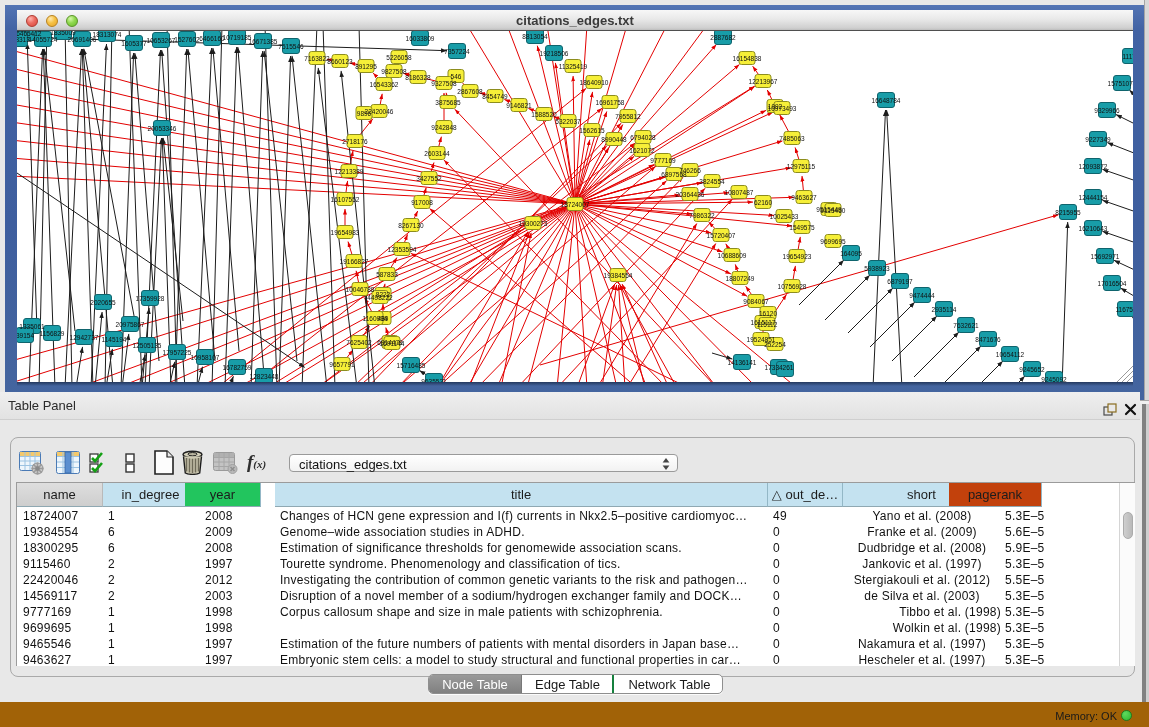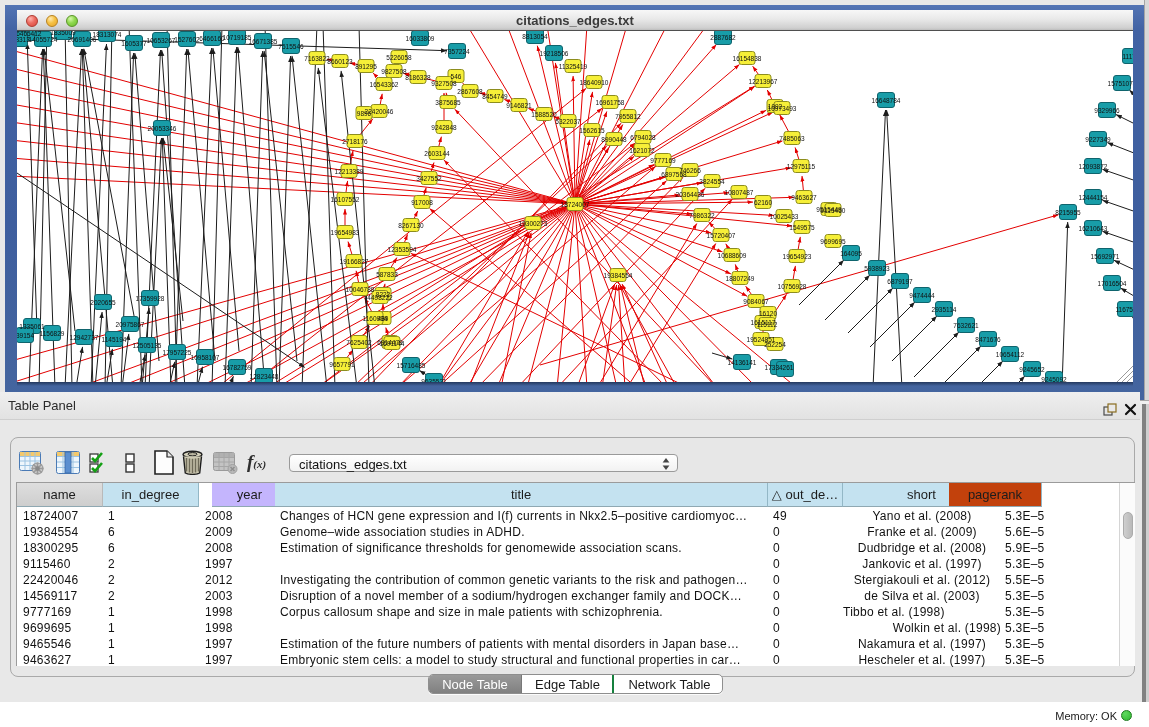--- a/index.html
+++ b/index.html
@@ -44,21 +44,21 @@
   background:linear-gradient(90deg,#cfcfcf,#b9b9b9);border:1px solid #ababab}
 
 #segs{left:428px;top:674px;width:295px;height:20px;border:1px solid #8e8e8e;border-radius:5px;
   background:#fff;overflow:hidden;box-shadow:0 1px 0 rgba(255,255,255,.8)}
 #segs .s{position:absolute;top:0;height:20px;font-size:13px;text-align:center;line-height:19px;color:#1a1a1a}
 #seg1{left:0;width:93px;background:linear-gradient(180deg,#9a9a9a,#7d7d7d);color:#fff !important;
   border-right:1px solid #787878}
 #seg2{left:94px;width:91px;border-right:2px solid #15803d}
 #seg3{left:186px;width:109px}
 
-#mem{left:0;top:702px;width:1149px;height:25px;background:#ffffff}
+#mem{left:0;top:702px;width:1149px;height:25px;background:#a16207}
 #mem .t{position:absolute;right:32px;top:8px;font-size:11px;color:#1a1a1a}
 #mem .dot{position:absolute;left:1121px;top:8px;width:11px;height:11px;border-radius:50%;
   background:radial-gradient(circle at 35% 30%,#5fd95f,#2eb82e);border:1px solid #1f7a1f}
 </style></head><body>
 <div id="app">
 
   <div id="frame" class="abs">
     <div id="titlebar" class="abs">
       <div class="tl" style="left:9px;background:radial-gradient(circle at 35% 28%,#ffb3ad,#ec6b60 45%,#d8463a);border:1px solid #b03a30"></div>
       <div class="tl" style="left:29px;background:radial-gradient(circle at 35% 28%,#ffe9b0,#f5c143 45%,#e8a42c);border:1px solid #b8821f"></div>
@@ -647,21 +647,21 @@
   <div id="combo" class="abs">
       <div class="t">citations_edges.txt</div>
     <svg class="ar" style="top:3px" width="8" height="12" viewBox="0 0 8 12">
         <path d="M4,0L7.4,4.6H0.6z" fill="#444"></path>
         <path d="M4,12L7.4,7.4H0.6z" fill="#444"></path>
       </svg>
     </div>
   <div id="tablebox" class="abs">
     <div class="hc" style="left:0px;width:86px;background:linear-gradient(180deg,#dedede,#cecece);border-right-color:#b9b9b9">name</div>
       <div class="hc" style="left:86px;width:96px;background:#c4e2f0;border-right-color:#93b7c6">in_degree</div>
-      <div class="hc" style="left:195px;width:76px;background:#c4b5fd;border-right-color:#93b7c6">year</div>
+      <div class="hc" style="left:168px;width:76px;background:#22c55e;border-right-color:#93b7c6">year</div>
       <div class="hc" style="left:258px;width:493px;background:#c4e2f0;border-right-color:#93b7c6">title</div>
       <div class="hc" style="left:751px;width:75px;background:#c4e2f0;border-right-color:#93b7c6">△ out_de…</div>
       <div class="hc" style="left:826px;width:158px;background:#c4e2f0;border-right-color:#93b7c6">short</div>
       <div class="hc" style="left:932px;width:93px;background:#c2410c;border-right-color:#93b7c6">pagerank</div>
     <div class="row" style="top:25px">
         <span class="c" style="left:6px">18724007</span>
         <span class="c" style="left:91px">1</span>
         <span class="c" style="left:188px">2008</span>
         <span class="c" style="left:263px">Changes of HCN gene expression and I(f) currents in Nkx2.5–positive cardiomyoc…</span>
         <span class="c" style="left:756px">49</span>
@@ -683,20 +683,21 @@
         <span class="c" style="left:188px">2008</span>
         <span class="c" style="left:263px">Estimation of significance thresholds for genomewide association scans.</span>
         <span class="c" style="left:756px">0</span>
         <span class="c" style="left:826px;width:158px;text-align:center">Dudbridge et al. (2008)</span>
         <span class="c" style="left:988px">5.9E–5</span>
       </div>
       <div class="row" style="top:73px">
         <span class="c" style="left:6px">9115460</span>
         <span class="c" style="left:91px">2</span>
         <span class="c" style="left:188px">1997</span>
+        <span class="c" style="left:263px">Tourette syndrome. Phenomenology and classification of tics.</span>
         <span class="c" style="left:756px">0</span>
         <span class="c" style="left:826px;width:158px;text-align:center">Jankovic et al. (1997)</span>
         <span class="c" style="left:988px">5.3E–5</span>
       </div>
       <div class="row" style="top:89px">
         <span class="c" style="left:6px">22420046</span>
         <span class="c" style="left:91px">2</span>
         <span class="c" style="left:188px">2012</span>
         <span class="c" style="left:263px">Investigating the contribution of common genetic variants to the risk and pathogen…</span>
         <span class="c" style="left:756px">0</span>
@@ -711,21 +712,21 @@
         <span class="c" style="left:756px">0</span>
         <span class="c" style="left:826px;width:158px;text-align:center">de Silva et al. (2003)</span>
         <span class="c" style="left:988px">5.3E–5</span>
       </div>
       <div class="row" style="top:121px">
         <span class="c" style="left:6px">9777169</span>
         <span class="c" style="left:91px">1</span>
         <span class="c" style="left:188px">1998</span>
         <span class="c" style="left:263px">Corpus callosum shape and size in male patients with schizophrenia.</span>
         <span class="c" style="left:756px">0</span>
-        <span class="c" style="left:826px;width:158px;text-align:left">Tibbo et al. (1998)</span>
+        <span class="c" style="left:826px;width:158px;text-align:right">Tibbo et al. (1998)</span>
         <span class="c" style="left:988px">5.3E–5</span>
       </div>
       <div class="row" style="top:137px">
         <span class="c" style="left:6px">9699695</span>
         <span class="c" style="left:91px">1</span>
         <span class="c" style="left:188px">1998</span>
         <span class="c" style="left:756px">0</span>
         <span class="c" style="left:826px;width:158px;text-align:right">Wolkin et al. (1998)</span>
         <span class="c" style="left:988px">5.3E–5</span>
       </div>

